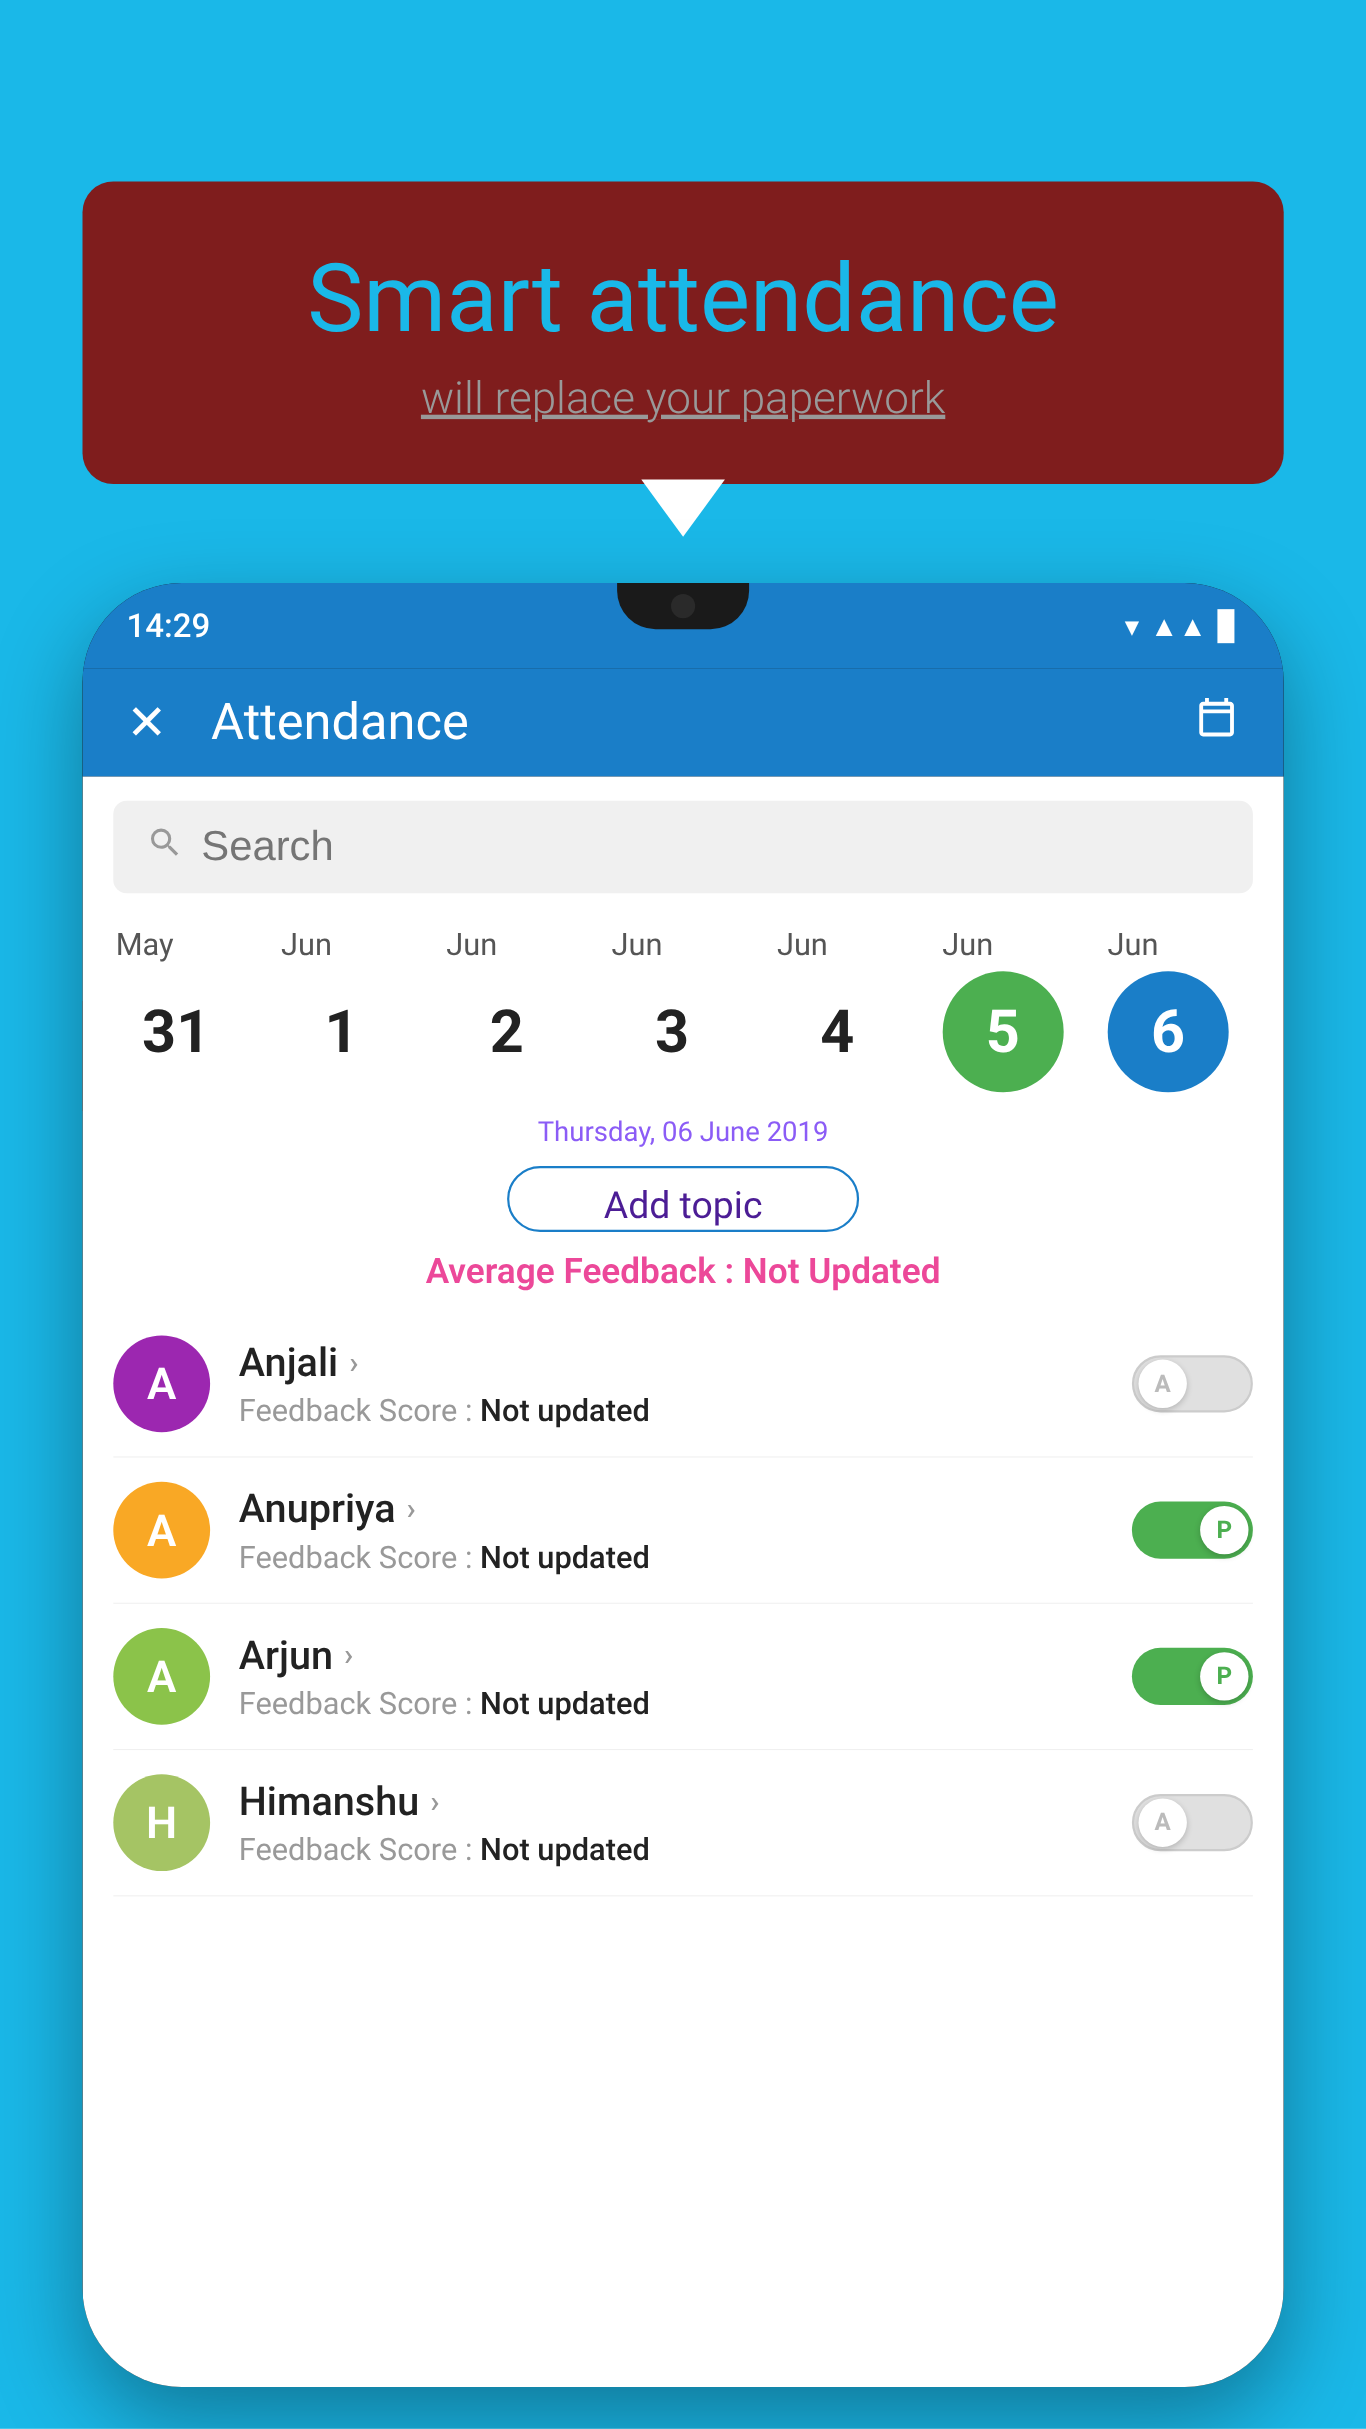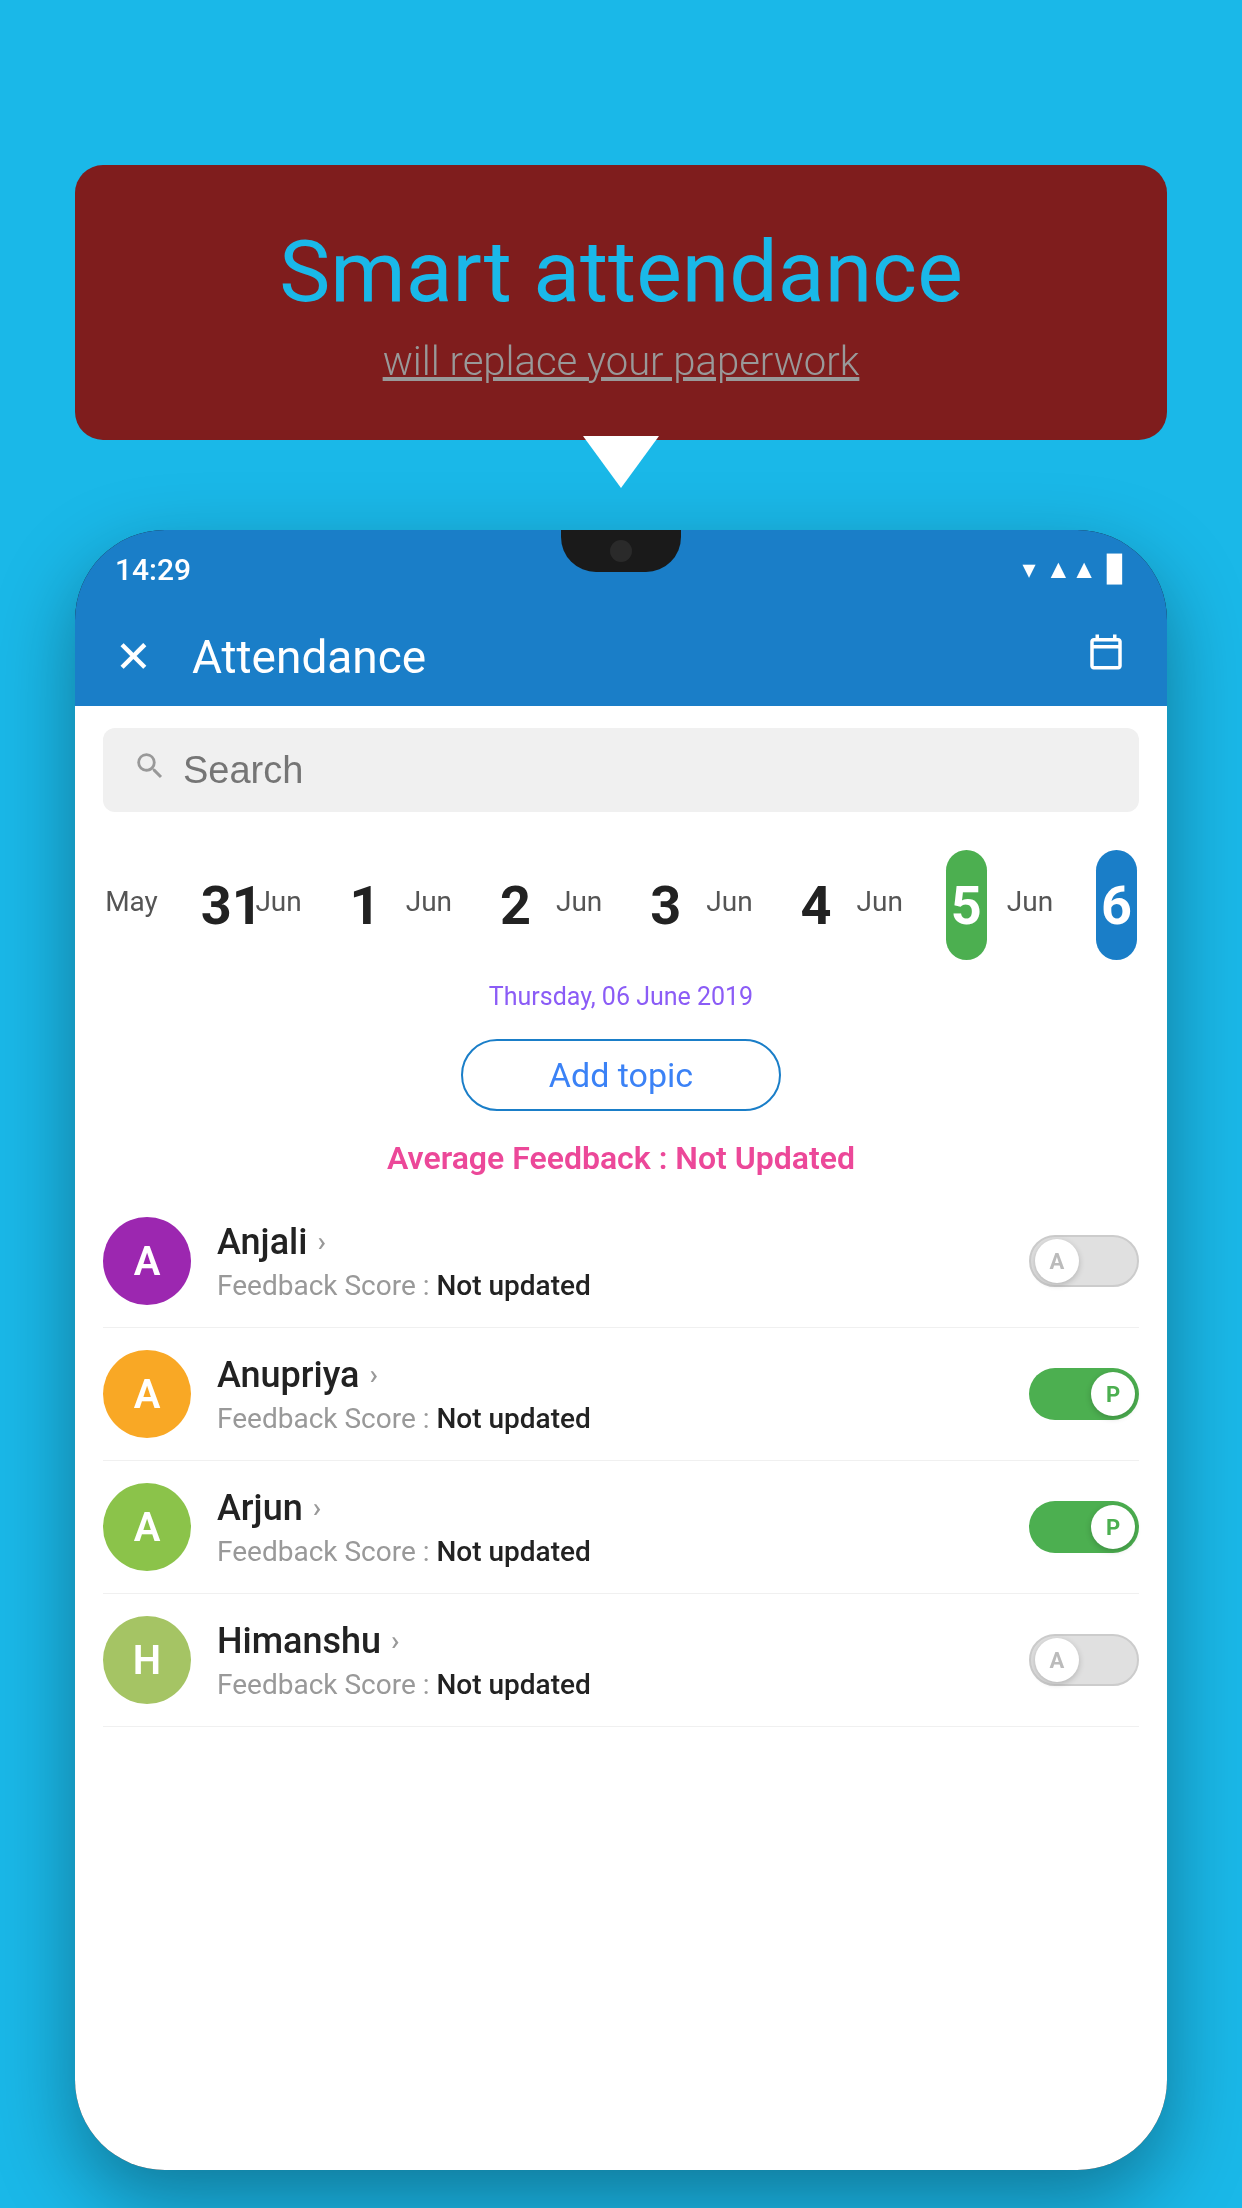--- a/index.html
+++ b/index.html
@@ -181,24 +181,23 @@
     }
 
     
     .date-strip {
       display: flex;
       justify-content: space-around;
       padding: 8px 20px 0;
     }
     .date-col {
       display: flex;
-      flex-direction: row;
-      align-items: center;
+      flex-direction: column;
+      align-items: flex-start;
       width: 130px;
-      gap: 43px;
     }
     .month-label {
       font-size: 28px;
       color: #555;
       font-weight: 400;
     }
     .day-number {
       margin-top: 8px;
       font-size: 54px;
       font-weight: 700;
@@ -223,27 +222,27 @@
     .selected-date {
       text-align: center;
       font-size: 25px;
       color: #8b5cf6;
       margin-top: 22px;
     }
 
     
     .add-topic-btn {
       display: block;
-      margin: 28px auto;
+      margin: 16px auto;
       width: 320px;
-      height: 72px;
+      height: 60px;
       border: 2px solid #1a7ec8;
       border-radius: 36px;
       background: white;
-      color: #3b82f6;
+      color: #4c1d95;
       font-size: 34px;
       text-align: center;
       line-height: 68px;
       cursor: pointer;
     }
 
     
     .avg-feedback {
       text-align: center;
       font-size: 32px;

